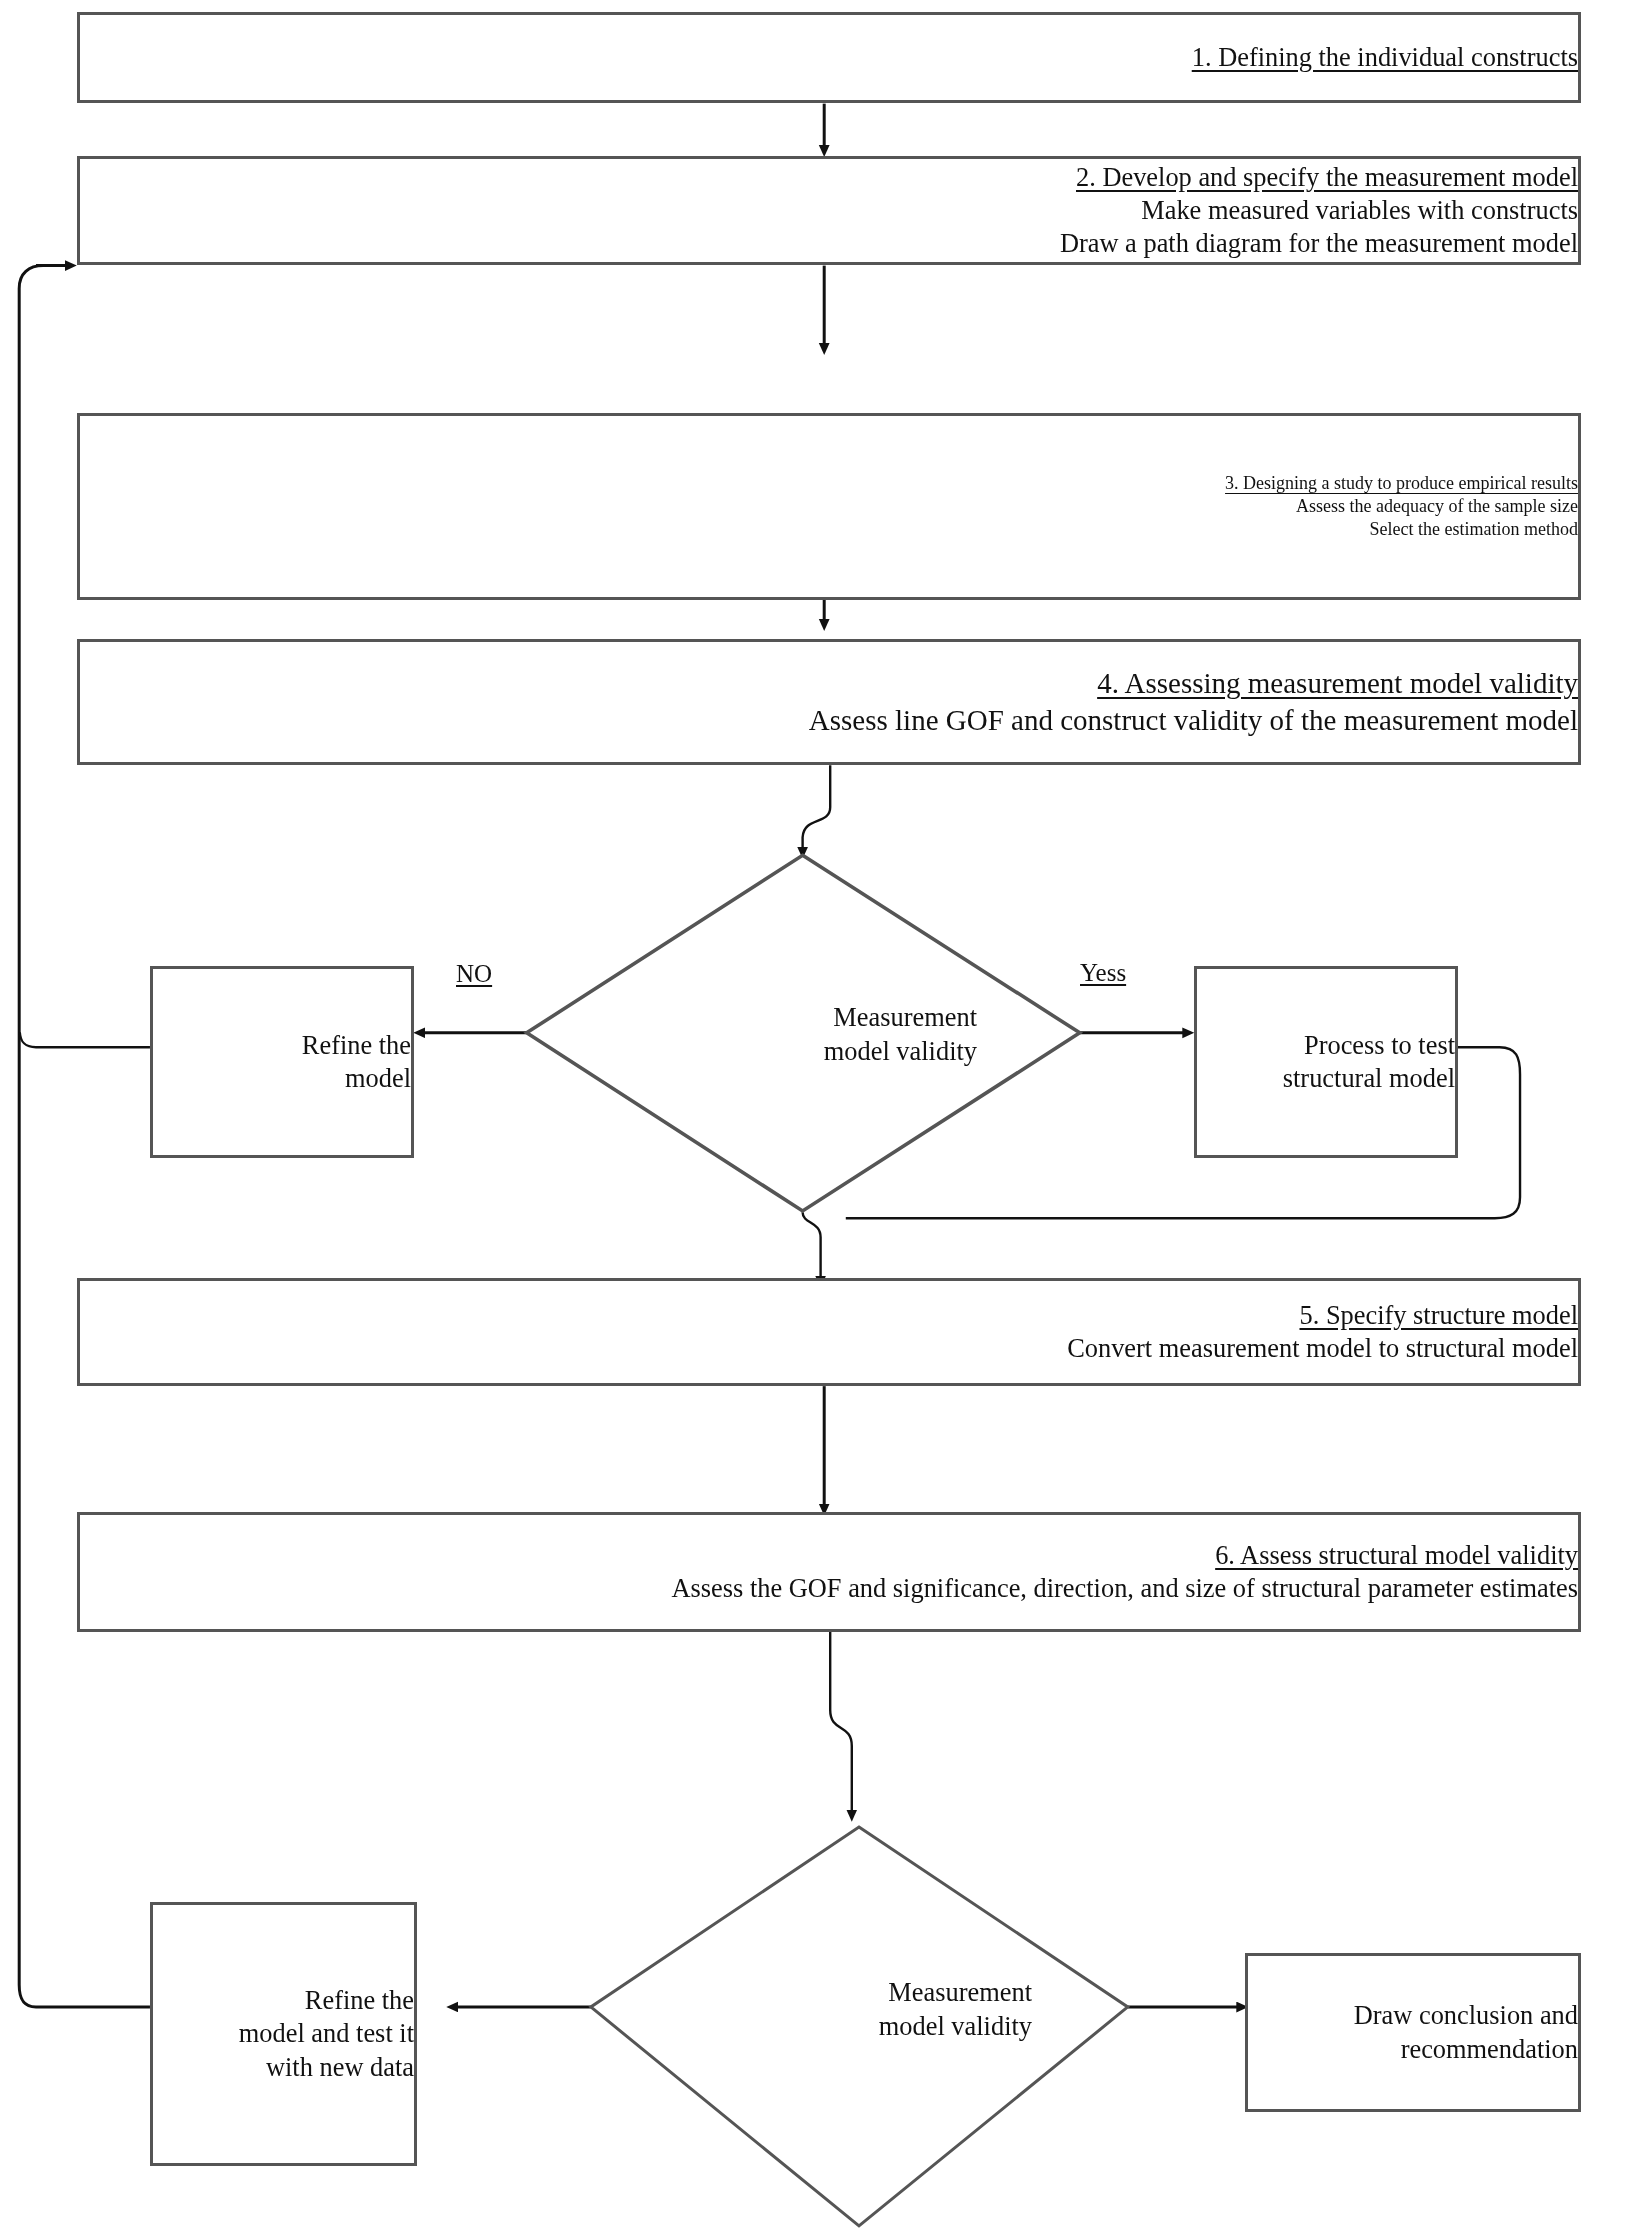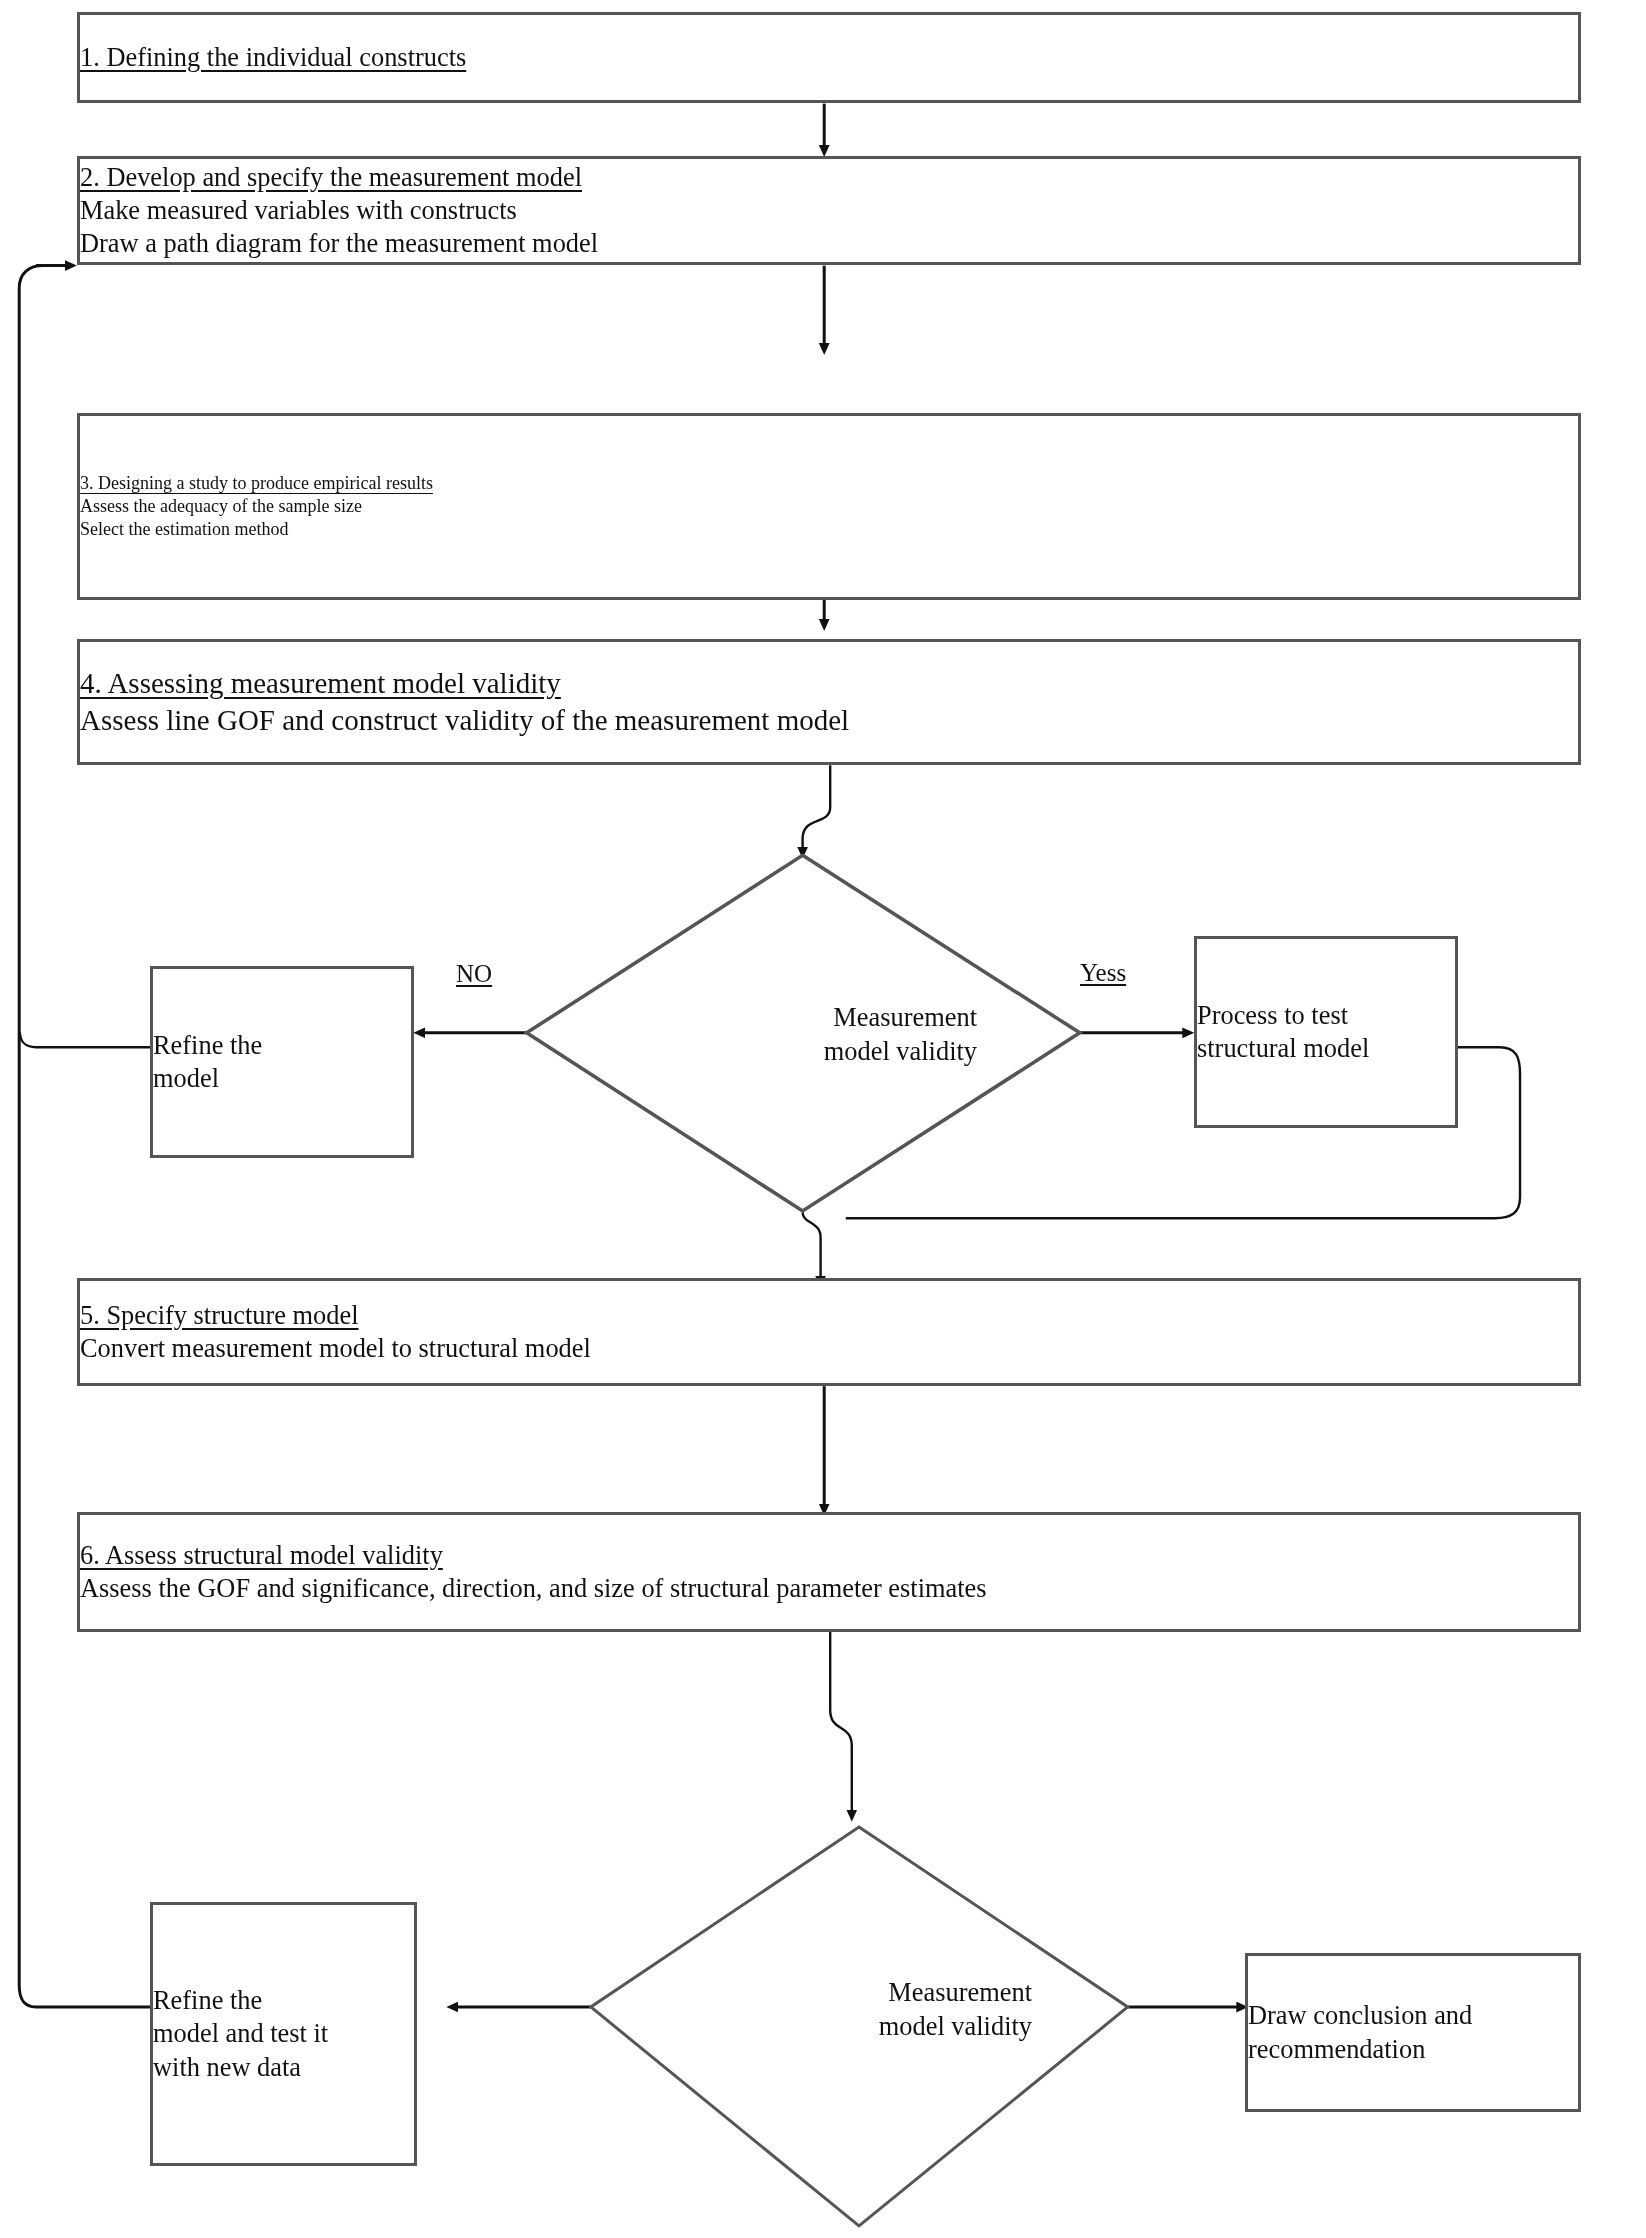--- a/index.html
+++ b/index.html
@@ -1,21 +1,21 @@
 <!DOCTYPE html>
 <html style="font-size:9.6px"><head>
 <meta charset="utf-8">
 <title>SEM Process Flowchart</title>
 <style>
   html,body{margin:0;padding:0;background:#ffffff;}
   body{font-family:"Liberation Serif","DejaVu Serif",serif;color:#111;}
   #canvas{position:relative;width:1646px;height:2239px;background:#fff;overflow:hidden;}
   svg.layer{position:absolute;left:0;top:0;width:1646px;height:2239px;pointer-events:none;}
   .node{position:absolute;box-sizing:border-box;display:flex;flex-direction:column;
-        align-items:flex-start;justify-content:center;text-align:center;background:#fff;}
+        align-items:flex-end;justify-content:center;text-align:center;background:#fff;}
   .procbox{border:3px solid #555;}
   .smallbox{border:3px solid #555;margin-top:24px;}
   .line{display:block;line-height:1.26;}
   .ttl{text-decoration:underline;text-underline-offset:3.6px;}
   .edge-label{position:absolute;text-decoration:underline;text-underline-offset:3px;
               background:transparent;white-space:nowrap;}
   .dia-text{position:absolute;display:flex;flex-direction:column;align-items:flex-end;
             justify-content:center;text-align:center;}
 </style>
 </head>
@@ -102,21 +102,21 @@
   <div class="node procbox" style="left:77px;top:1512px;width:1504px;height:120px;font-size:26.4px;">
     <span class="line ttl">6. Assess structural model validity</span>
     <span class="line">Assess the GOF and significance, direction, and size of structural parameter estimates</span>
   </div>
 
   <div class="node smallbox" style="left:150px;top:942px;width:264px;height:192px;font-size:26.4px;">
     <span class="line">Refine the</span>
     <span class="line">model</span>
   </div>
 
-  <div class="node smallbox" style="left:1194px;top:912px;width:264px;height:192px;font-size:26.4px;">
+  <div class="node smallbox" style="left:1194px;top:942px;width:264px;height:192px;font-size:26.4px;">
     <span class="line">Process to test</span>
     <span class="line">structural model</span>
   </div>
 
   <div class="node smallbox" style="left:150px;top:1878px;width:267px;height:264px;font-size:26.4px;">
     <span class="line">Refine the</span>
     <span class="line">model and test it</span>
     <span class="line">with new data</span>
   </div>
 

